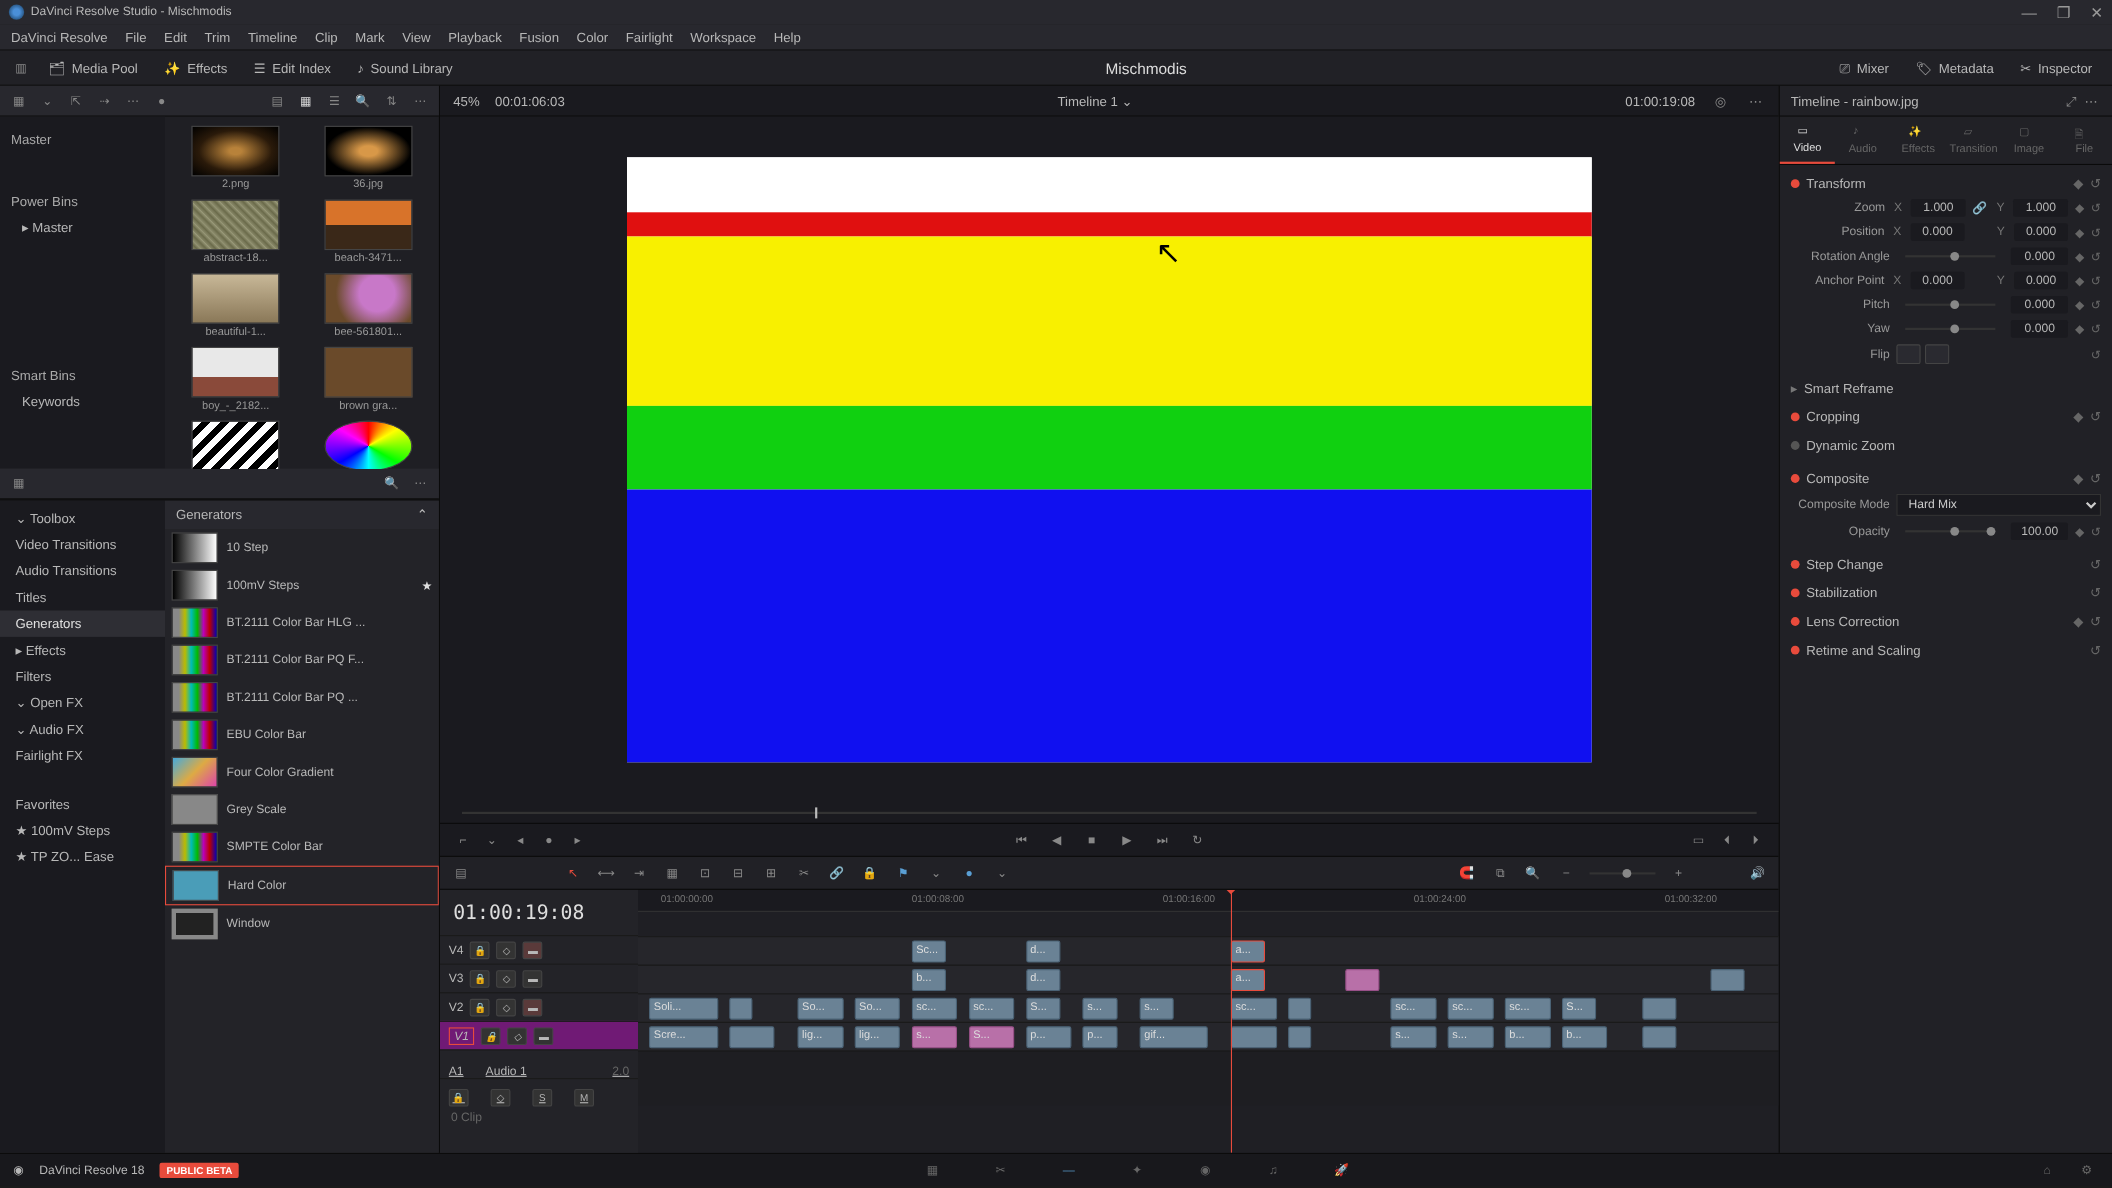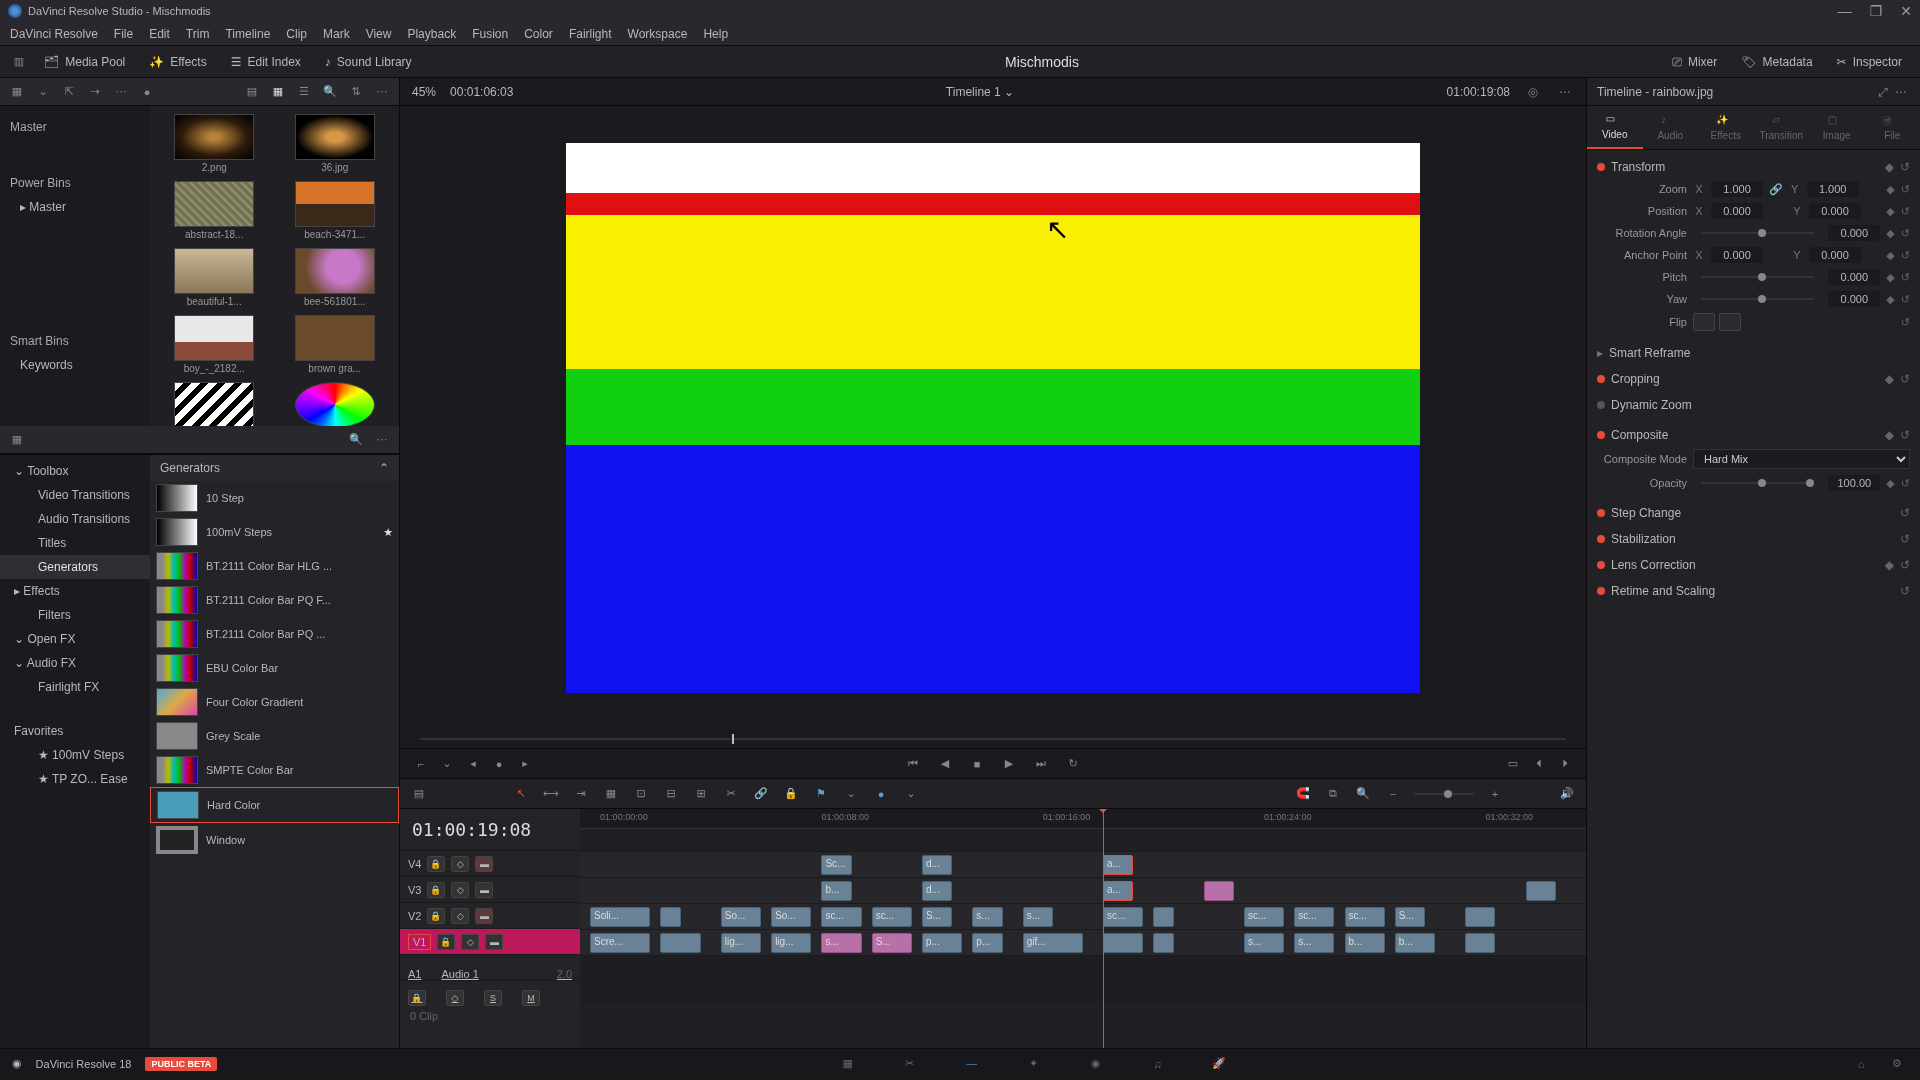--- a/index.html
+++ b/index.html
@@ -23,21 +23,21 @@
 .bin-tree-section { padding: 6px 10px; font-size: 12px; color: #aaa; }
 .bin-tree-sub { padding: 4px 20px; cursor: pointer; font-size: 12px; }
 .clips-grid { flex: 1; padding: 8px; display: grid; grid-template-columns: 1fr 1fr; gap: 8px; overflow-y: auto; align-content: start; }
 .clip { display: flex; flex-direction: column; align-items: center; gap: 2px; }
 .clip-thumb { width: 80px; height: 46px; background: #333; border: 1px solid #444; }
 .clip-name { font-size: 10px; color: #999; max-width: 80px; overflow: hidden; text-overflow: ellipsis; white-space: nowrap; }
 .fx-panel { flex: 1; display: flex; border-top: 1px solid #0a0a0a; overflow: hidden; }
 .fx-tree { width: 150px; background: #1a1a1f; padding: 4px 0; overflow-y: auto; }
 .fx-tree-item { padding: 5px 14px; font-size: 12px; cursor: pointer; }
 .fx-tree-item.sel { background: #2e2e34; color: #e0e0e0; }
-.fx-tree-item.ind { padding-left: 38px; }
+.fx-tree-item.ind { padding-left: 14px; }
 .fx-list { flex: 1; background: #232328; overflow-y: auto; }
 .fx-section-header { padding: 6px 10px; font-size: 12px; background: #28282e; display: flex; justify-content: space-between; }
 .fx-item { display: flex; align-items: center; padding: 3px 6px; gap: 8px; cursor: pointer; }
 .fx-item.sel { border: 1px solid #e84b3c; }
 .fx-swatch { width: 42px; height: 28px; border: 1px solid #444; }
 .fx-name { font-size: 11px; }
 .fx-star { margin-left: auto; color: #ddd; }
 .center-col { flex: 1; display: flex; flex-direction: column; background: #1a1a1f; }
 .viewer-header { height: 28px; display: flex; align-items: center; padding: 0 12px; gap: 14px; font-size: 12px; border-bottom: 1px solid #0a0a0a; }
 .viewer-header .tc-right { margin-left: auto; }
@@ -51,34 +51,34 @@
 .transport { height: 30px; display: flex; align-items: center; justify-content: center; gap: 14px; border-top: 1px solid #0a0a0a; }
 .transport .side-l { position: absolute; left: 12px; display: flex; gap: 8px; }
 .transport .side-r { position: absolute; right: 12px; display: flex; gap: 8px; }
 .transport-relative { position: relative; }
 .tl-toolbar { height: 30px; display: flex; align-items: center; padding: 0 10px; gap: 12px; background: #212126; border-top: 1px solid #0a0a0a; }
 .tl-toolbar .spacer { flex: 1; }
 .timeline-area { flex: 0 0 240px; display: flex; background: #1f1f24; border-top: 1px solid #0a0a0a; }
 .tl-tracks-header { width: 180px; background: #232328; }
 .tl-time-display { padding: 10px 12px; font-size: 18px; color: #ddd; font-family: monospace; }
 .track-h { height: 26px; display: flex; align-items: center; padding: 0 8px; gap: 6px; border-top: 1px solid #1a1a1a; font-size: 11px; }
-.track-h.sel { background: #be185d; }
+.track-h.sel { background: #701a75; font-style: italic; }
 .track-btn { width: 18px; height: 16px; background: #333; border: 1px solid #444; border-radius: 2px; font-size: 9px; display: flex; align-items: center; justify-content: center; }
 .track-btn.active { background: #4a4a52; }
 .audio-h { height: 26px; display: flex; align-items: flex-end; padding: 0 8px; gap: 20px; border-top: 1px solid #1a1a1a; font-size: 11px; text-decoration: underline; }
 .tl-tracks { flex: 1; position: relative; overflow: hidden; }
 .ruler { height: 20px; background: #1a1a1f; position: relative; border-bottom: 1px solid #333; }
 .ruler-tick { position: absolute; top: 3px; font-size: 9px; color: #777; }
 .playhead { position: absolute; top: 0; bottom: 0; width: 1px; background: #e84b3c; z-index: 5; }
 .playhead::before { content: ''; position: absolute; top: 0; left: -4px; border: 4px solid transparent; border-top-color: #e84b3c; }
 .track-row { height: 26px; position: relative; border-top: 1px solid #1a1a1a; background: #26262b; }
 .clip-block { position: absolute; top: 3px; height: 20px; background: #6a8295; border: 1px solid #4a6275; border-radius: 2px; font-size: 10px; padding: 2px 3px; overflow: hidden; color: #ddd; }
 .clip-block.pink { background: #b870a8; border-color: #985088; }
 .clip-block.sel { border: 1px solid #e84b3c; }
-.right-col { width: 334px; background: #212126; border-left: 1px solid #0a0a0a; display: flex; flex-direction: column; }
+.right-col { width: 303px; background: #212126; border-left: 1px solid #0a0a0a; display: flex; flex-direction: column; }
 .insp-header { height: 28px; display: flex; align-items: center; padding: 0 10px; font-size: 12px; border-bottom: 1px solid #0a0a0a; }
 .insp-tabs { height: 44px; display: flex; border-bottom: 1px solid #0a0a0a; }
 .insp-tab { flex: 1; display: flex; flex-direction: column; align-items: center; justify-content: center; gap: 2px; font-size: 10px; cursor: pointer; color: #666; }
 .insp-tab.active { color: #ddd; border-bottom: 2px solid #e84b3c; }
 .insp-tab-icon { width: 18px; height: 14px; }
 .insp-section { padding: 6px 10px; }
 .insp-section-h { display: flex; align-items: center; gap: 6px; padding: 4px 0; font-size: 12px; cursor: pointer; }
 .insp-dot { width: 8px; height: 8px; border-radius: 50%; background: #e84b3c; }
 .insp-row { display: flex; align-items: center; padding: 3px 0; gap: 6px; font-size: 11px; }
 .insp-label { width: 90px; text-align: right; color: #999; }

